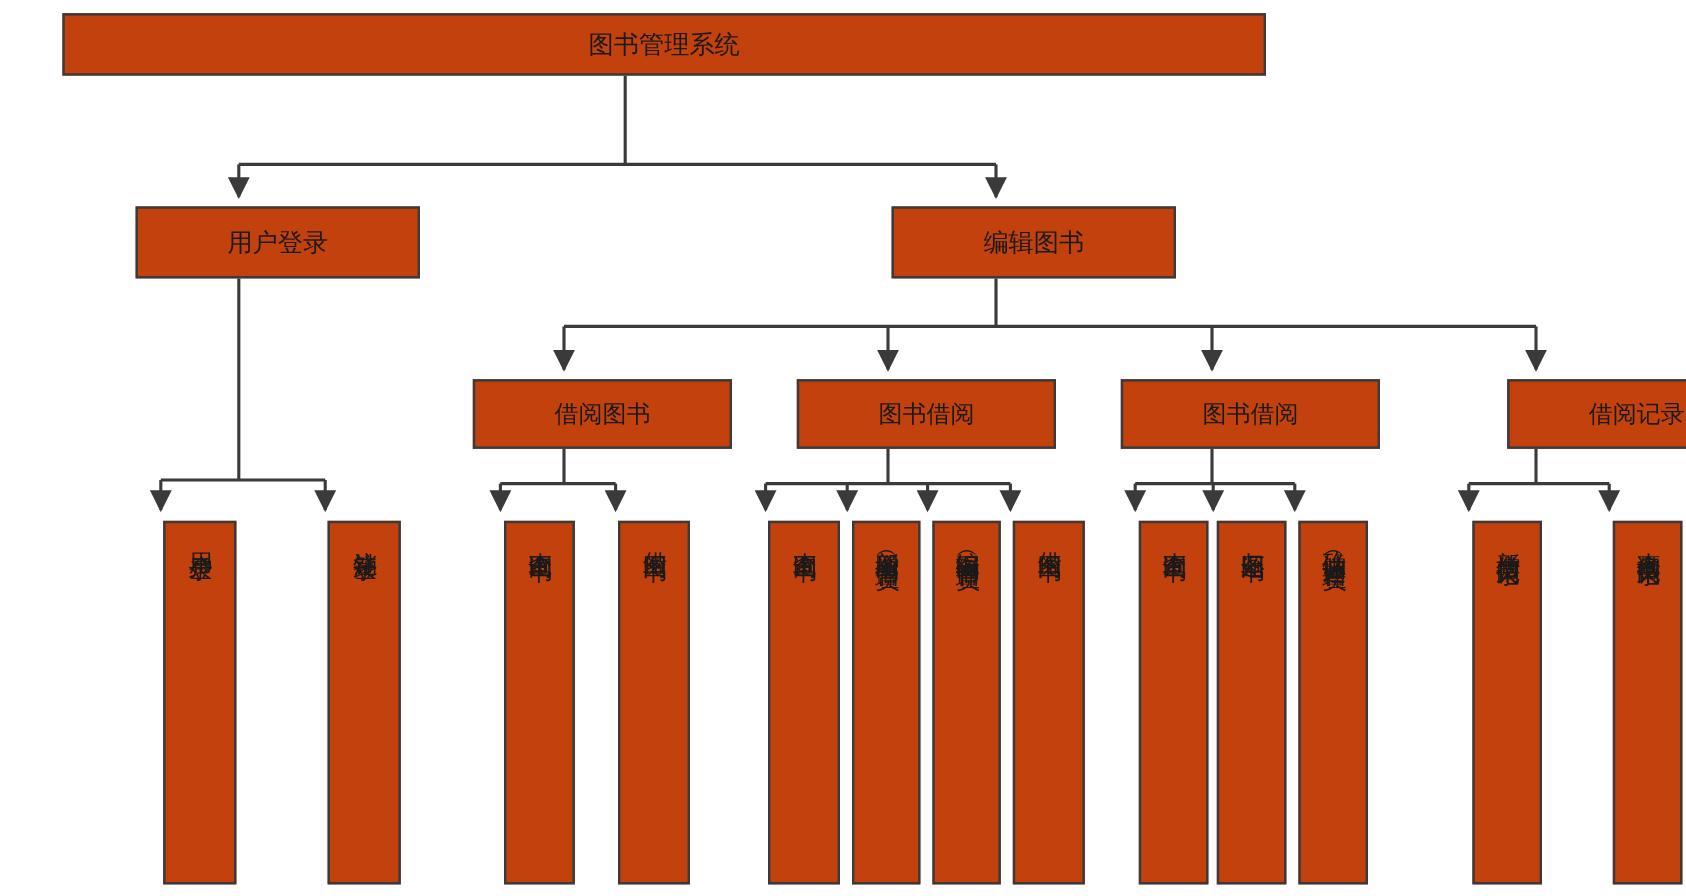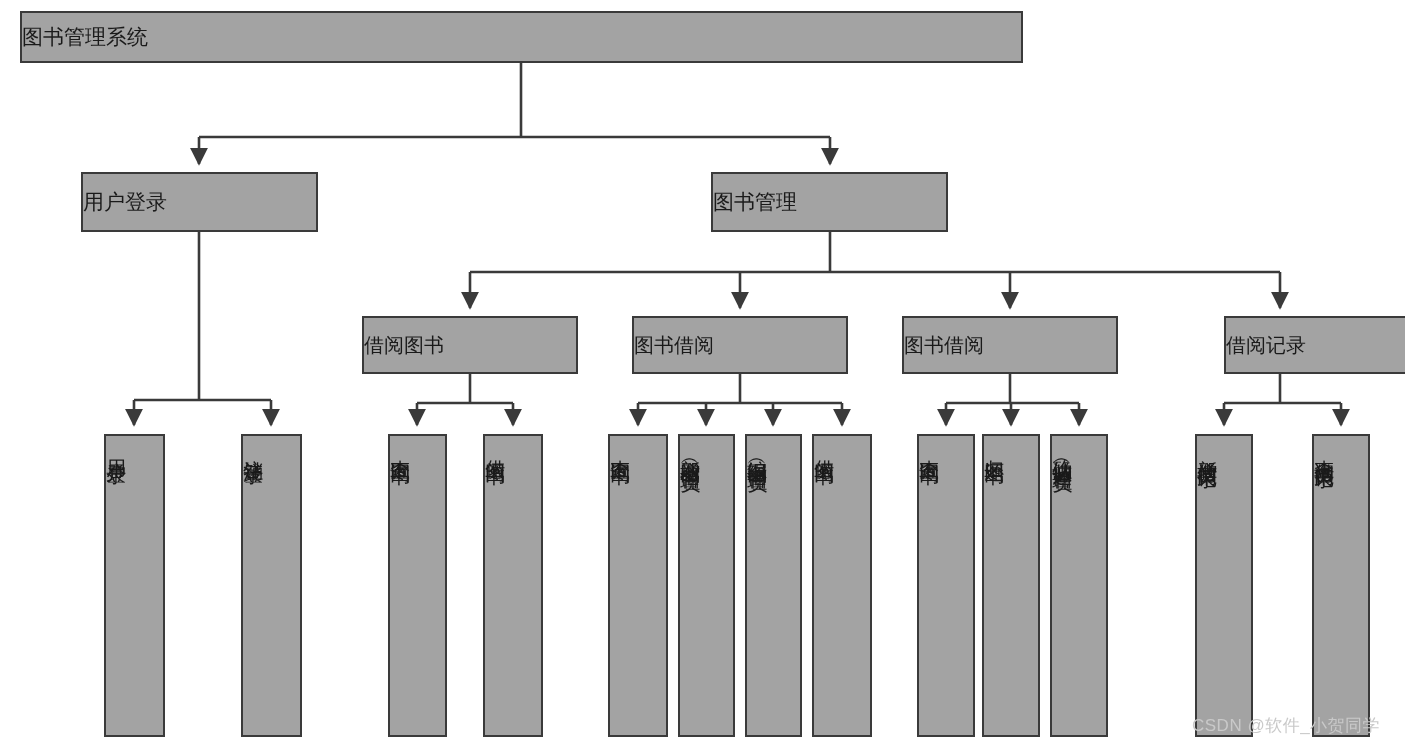--- a/index.html
+++ b/index.html
@@ -17,25 +17,27 @@
   svg#wires{
     position:absolute;
     left:0; top:0;
     width:1405px; height:747px;
     pointer-events:none;
   }
   .node{
     position:absolute;
     box-sizing:border-box;
     border:2px solid #3a3a3a;
-    background:#a3a3a3;
+    background:#c2410c;
     display:flex;
     align-items:center;
+    justify-content:center;
     color:#1a1a1a;
     z-index:2;
+    margin-left:32px;
   }
   .node.root{
     border-width:2px;
     font-size:21px;
   }
   .node.lvl2{ font-size:21px; }
   .node.lvl3{ font-size:20px; }
   .node.leaf{
     font-size:20px;
     padding:8px 0;
@@ -119,21 +121,21 @@
   </svg>
 
   <div class="node root" style="left:20px; top:11px; width:1003px; height:52px;">
     <span class="htext">图书管理系统</span>
   </div>
 
   <div class="node lvl2" style="left:81px; top:172px; width:237px; height:60px;">
     <span class="htext">用户登录</span>
   </div>
   <div class="node lvl2" style="left:711px; top:172px; width:237px; height:60px;">
-    <span class="htext">图书管理</span>
+    <span class="htext">编辑图书</span>
   </div>
 
   <div class="node lvl3" style="left:362px; top:316px; width:216px; height:58px;">
     <span class="htext">借阅图书</span>
   </div>
   <div class="node lvl3" style="left:632px; top:316px; width:216px; height:58px;">
     <span class="htext">图书借阅</span>
   </div>
   <div class="node lvl3" style="left:902px; top:316px; width:216px; height:58px;">
     <span class="htext">图书借阅</span>
@@ -179,15 +181,14 @@
     <span class="vtext">确认归还（管理员）</span>
   </div>
 
   <div class="node leaf" style="left:1195px; top:434px; width:58px; height:303px;">
     <span class="vtext">新增借阅记录</span>
   </div>
   <div class="node leaf" style="left:1312px; top:434px; width:58px; height:303px;">
     <span class="vtext">查询借阅记录</span>
   </div>
 
-  <div class="watermark">CSDN @软件_小贺同学</div>
 
 </div>
 
 </body></html>

